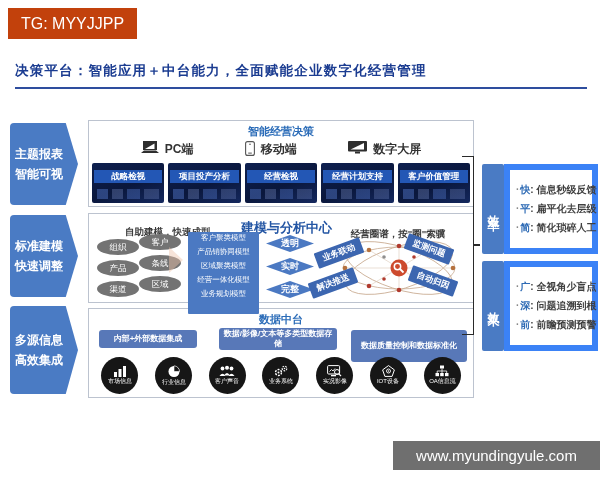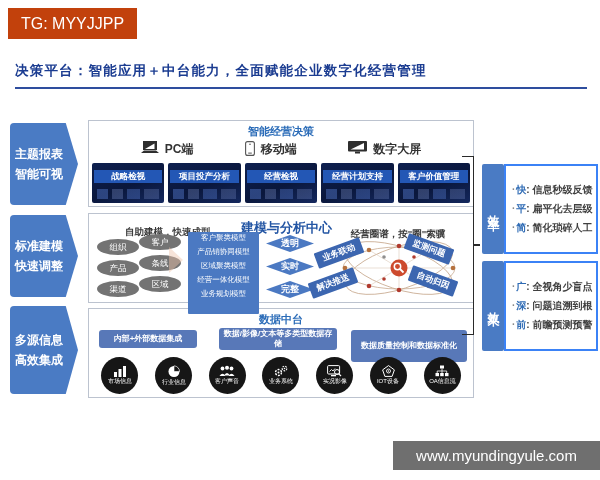--- a/index.html
+++ b/index.html
@@ -77,21 +77,21 @@
 
   .bracket{position:absolute;left:462px;top:156px;width:11px;height:177px;
            border-top:1.5px solid #2a2a2a;border-right:1.5px solid #2a2a2a;border-bottom:1.5px solid #2a2a2a;}
   .bracket-tick{position:absolute;left:473px;top:244px;width:7px;height:2px;background:#2a2a2a;}
 
   .panel{position:absolute;left:482px;width:116px;height:90px;}
   .p1{top:164px}.p2{top:261px}
   .panel-tab{position:absolute;left:0;top:0;bottom:0;width:22px;background:#4a7bc4;color:#fff;
              font-size:12px;font-weight:bold;display:flex;align-items:center;justify-content:center;
              writing-mode:vertical-rl;letter-spacing:3px;border-radius:2px;}
-  .panel-box{position:absolute;left:22px;right:0;top:0;bottom:0;border:2px solid #3b82f6;
+  .panel-box{position:absolute;left:22px;right:0;top:0;bottom:0;border:6px solid #3b82f6;
              background:#fff;display:flex;flex-direction:column;justify-content:center;gap:5px;
              padding:6px 3px 6px 6px;box-sizing:border-box;}
   .panel-item{font-size:10px;font-weight:bold;color:#3f3f3f;white-space:nowrap;}
   .pi-bullet{color:#888;margin-right:1px}
   .pi-key{color:#2e6bb5}
   .footer{position:absolute;left:393px;top:441px;width:207px;height:29px;background:#6f6f6f;
           color:#fff;font-size:15px;text-align:center;line-height:29px;}
 </style>
 </head>
 <body>

